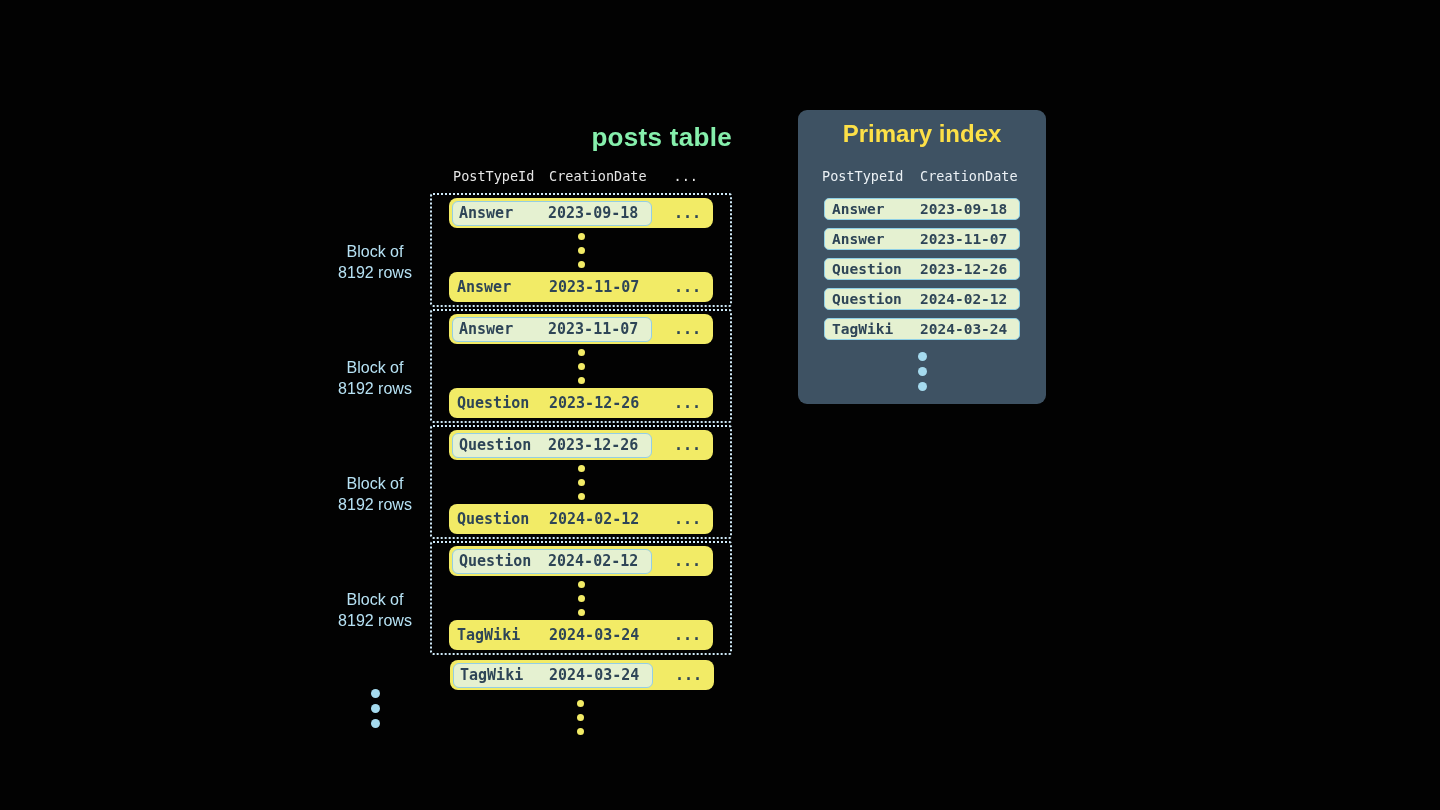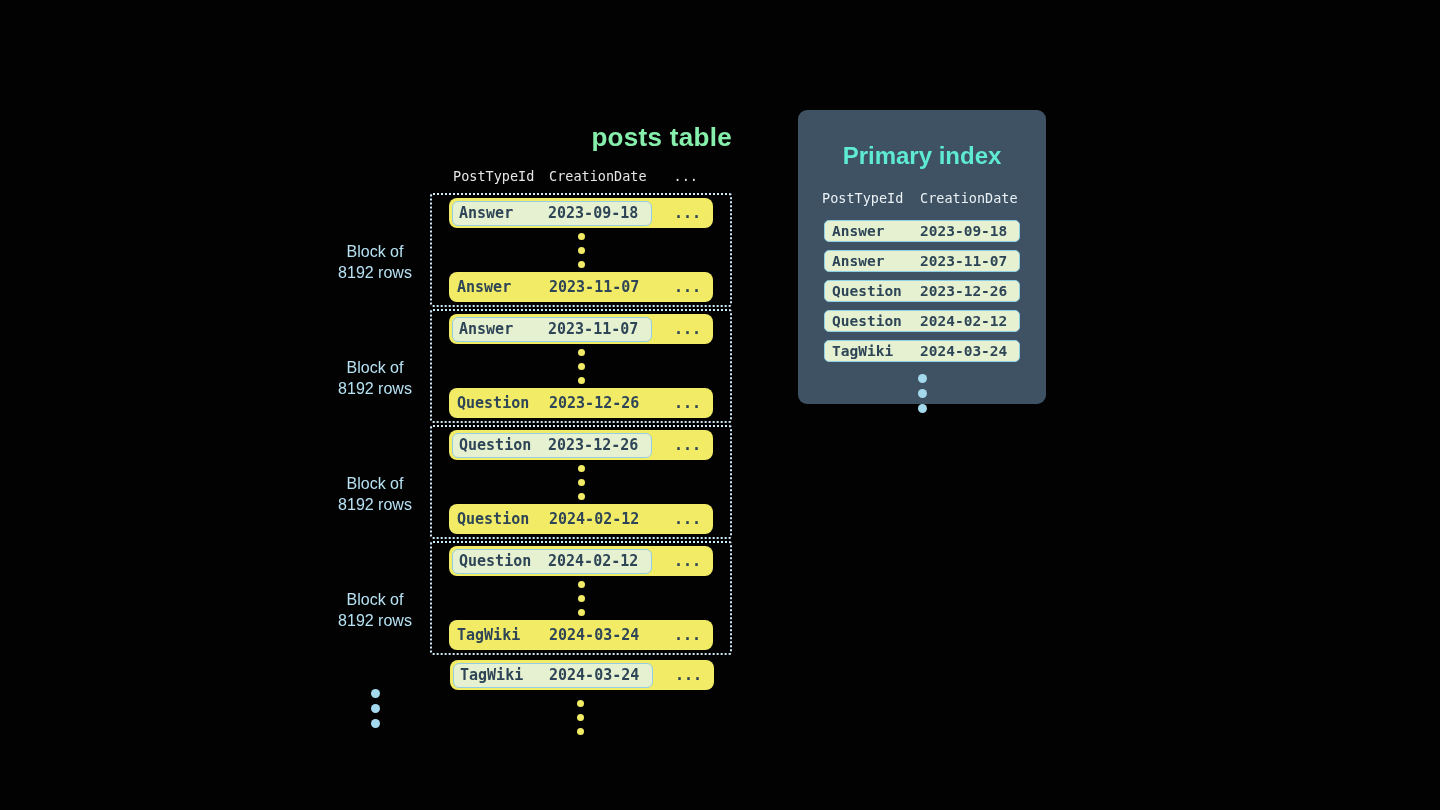--- a/index.html
+++ b/index.html
@@ -61,21 +61,21 @@
   .abs-ydots{position:absolute;left:577px;top:696px;}
   .abs-ydots .dot{width:8px;height:8px;}
   .abs-bdots{position:absolute;left:371px;top:686px;}
 
   
   .panel{
     position:absolute;left:798px;top:110px;width:248px;height:294px;
     background:#3e5263;border-radius:9px;
   }
   .panel-title{
-    margin-top:32px;text-align:center;font-size:24px;font-weight:700;color:#5eead4;
+    margin-top:10px;text-align:center;font-size:24px;font-weight:700;color:#fde047;
   }
   .panel-header{
     margin-top:20px;padding-left:24px;display:flex;
     font-family:"DejaVu Sans Mono","Liberation Mono",monospace;
     font-size:13.5px;color:#ebf1f5;
   }
   .panel-header .ph-type{width:98px;}
   .panel-rows{margin-top:14px;display:flex;flex-direction:column;align-items:center;gap:8px;}
   .irow{
     box-sizing:border-box;width:196px;height:22px;

